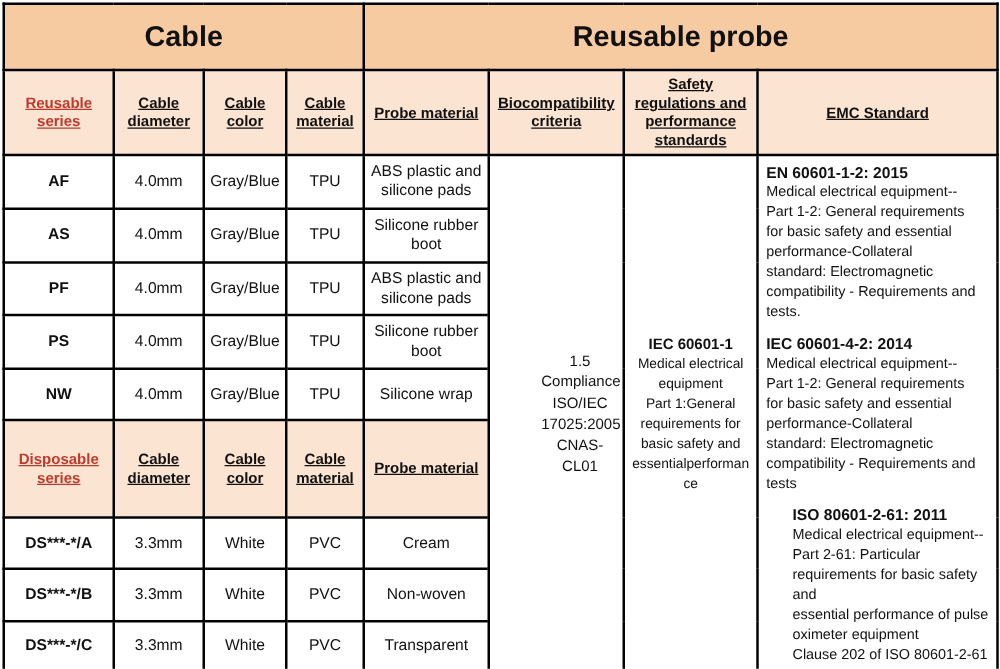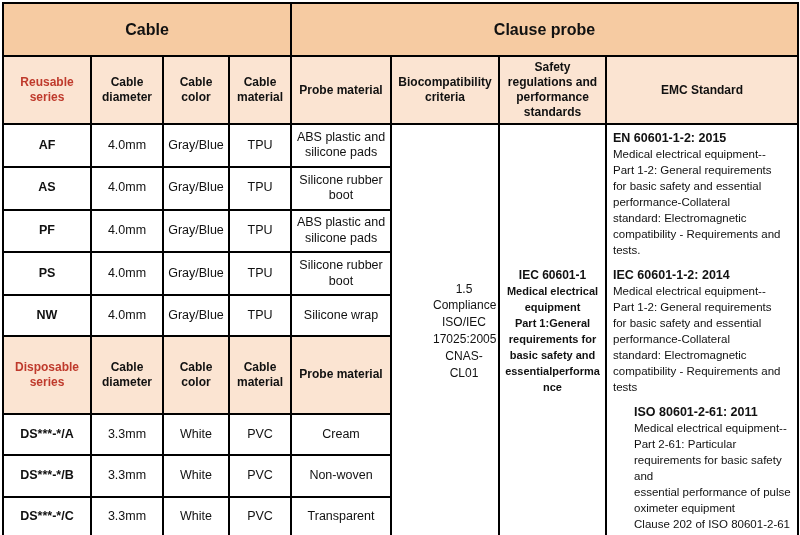--- a/index.html
+++ b/index.html
@@ -28,38 +28,39 @@
     text-align:center;
     vertical-align:middle;
     padding:2px 3px;
     font-size:12.5px;
     line-height:1.25;
     overflow:hidden;
   }
   tr.top-row td{
     background:var(--top-header-bg);
     font-weight:bold;
-    font-size:16px;
+    font-size:23px;
     height:53px;
   }
   tr.sub-row td{
     background:var(--subheader-bg);
     font-weight:bold;
     font-size:12px;
     height:68px;
+    text-decoration:underline;
   }
   td.series-head{color:var(--series-red);margin-top:20px;}
   tr.data-row td{height:35px;background:#ffffff;}
   tr.ds-row td{height:36px;}
   td.series-cell{font-weight:bold;margin-top:40px;}
   td.bio-cell{font-size:12px;line-height:1.4;padding-left:41px;}
   td.bio-cell .b{font-weight:normal;}
   td.safety-cell{font-size:11px;line-height:1.45;}
   td.safety-cell .title{font-weight:bold;font-size:12px;text-align:center;}
-  td.safety-cell .body{white-space:pre-line;overflow-wrap:break-word;word-wrap:break-word;font-weight:bold;}
+  td.safety-cell .body{white-space:pre-line;overflow-wrap:break-word;word-wrap:break-word;}
   td.emc-cell{
     vertical-align:top;
     text-align:left;
     padding:5px 6px;
     font-size:11.5px;
     line-height:16px;
   }
   .emc-section{margin-bottom:9px;}
   .emc-section:last-child{margin-bottom:0;margin-left:21px;}
   .emc-title{font-weight:bold;font-size:12.5px;}
@@ -75,21 +76,21 @@
       <col style="width:66px">
       <col style="width:62px">
     <col style="width:100px">
       <col style="width:108px">
       <col style="width:107px">
       <col style="width:192px">
   </colgroup>
   <tbody>
     <tr class="top-row">
       <td colspan="4">Cable</td>
-      <td colspan="4">Clause probe</td>
+      <td colspan="4">Reusable probe</td>
     </tr>
 
     <tr class="sub-row">
       <td class="series-head">Reusable series</td>
       <td>Cable diameter</td>
       <td>Cable color</td>
       <td>Cable material</td>
       <td>Probe material</td>
       <td>Biocompatibility criteria</td>
       <td>Safety regulations and performance standards</td>
@@ -122,21 +123,21 @@
           <div class="emc-title">EN 60601-1-2: 2015</div>
           <div class="emc-body">Medical electrical equipment--
 Part 1-2: General requirements
 for basic safety and essential
 performance-Collateral
 standard: Electromagnetic
 compatibility - Requirements and
 tests.</div>
         </div>
         <div class="emc-section">
-          <div class="emc-title">IEC 60601-1-2: 2014</div>
+          <div class="emc-title">IEC 60601-4-2: 2014</div>
           <div class="emc-body">Medical electrical equipment--
 Part 1-2: General requirements
 for basic safety and essential
 performance-Collateral
 standard: Electromagnetic
 compatibility - Requirements and
 tests</div>
         </div>
         <div class="emc-section">
           <div class="emc-title">ISO 80601-2-61: 2011</div>

